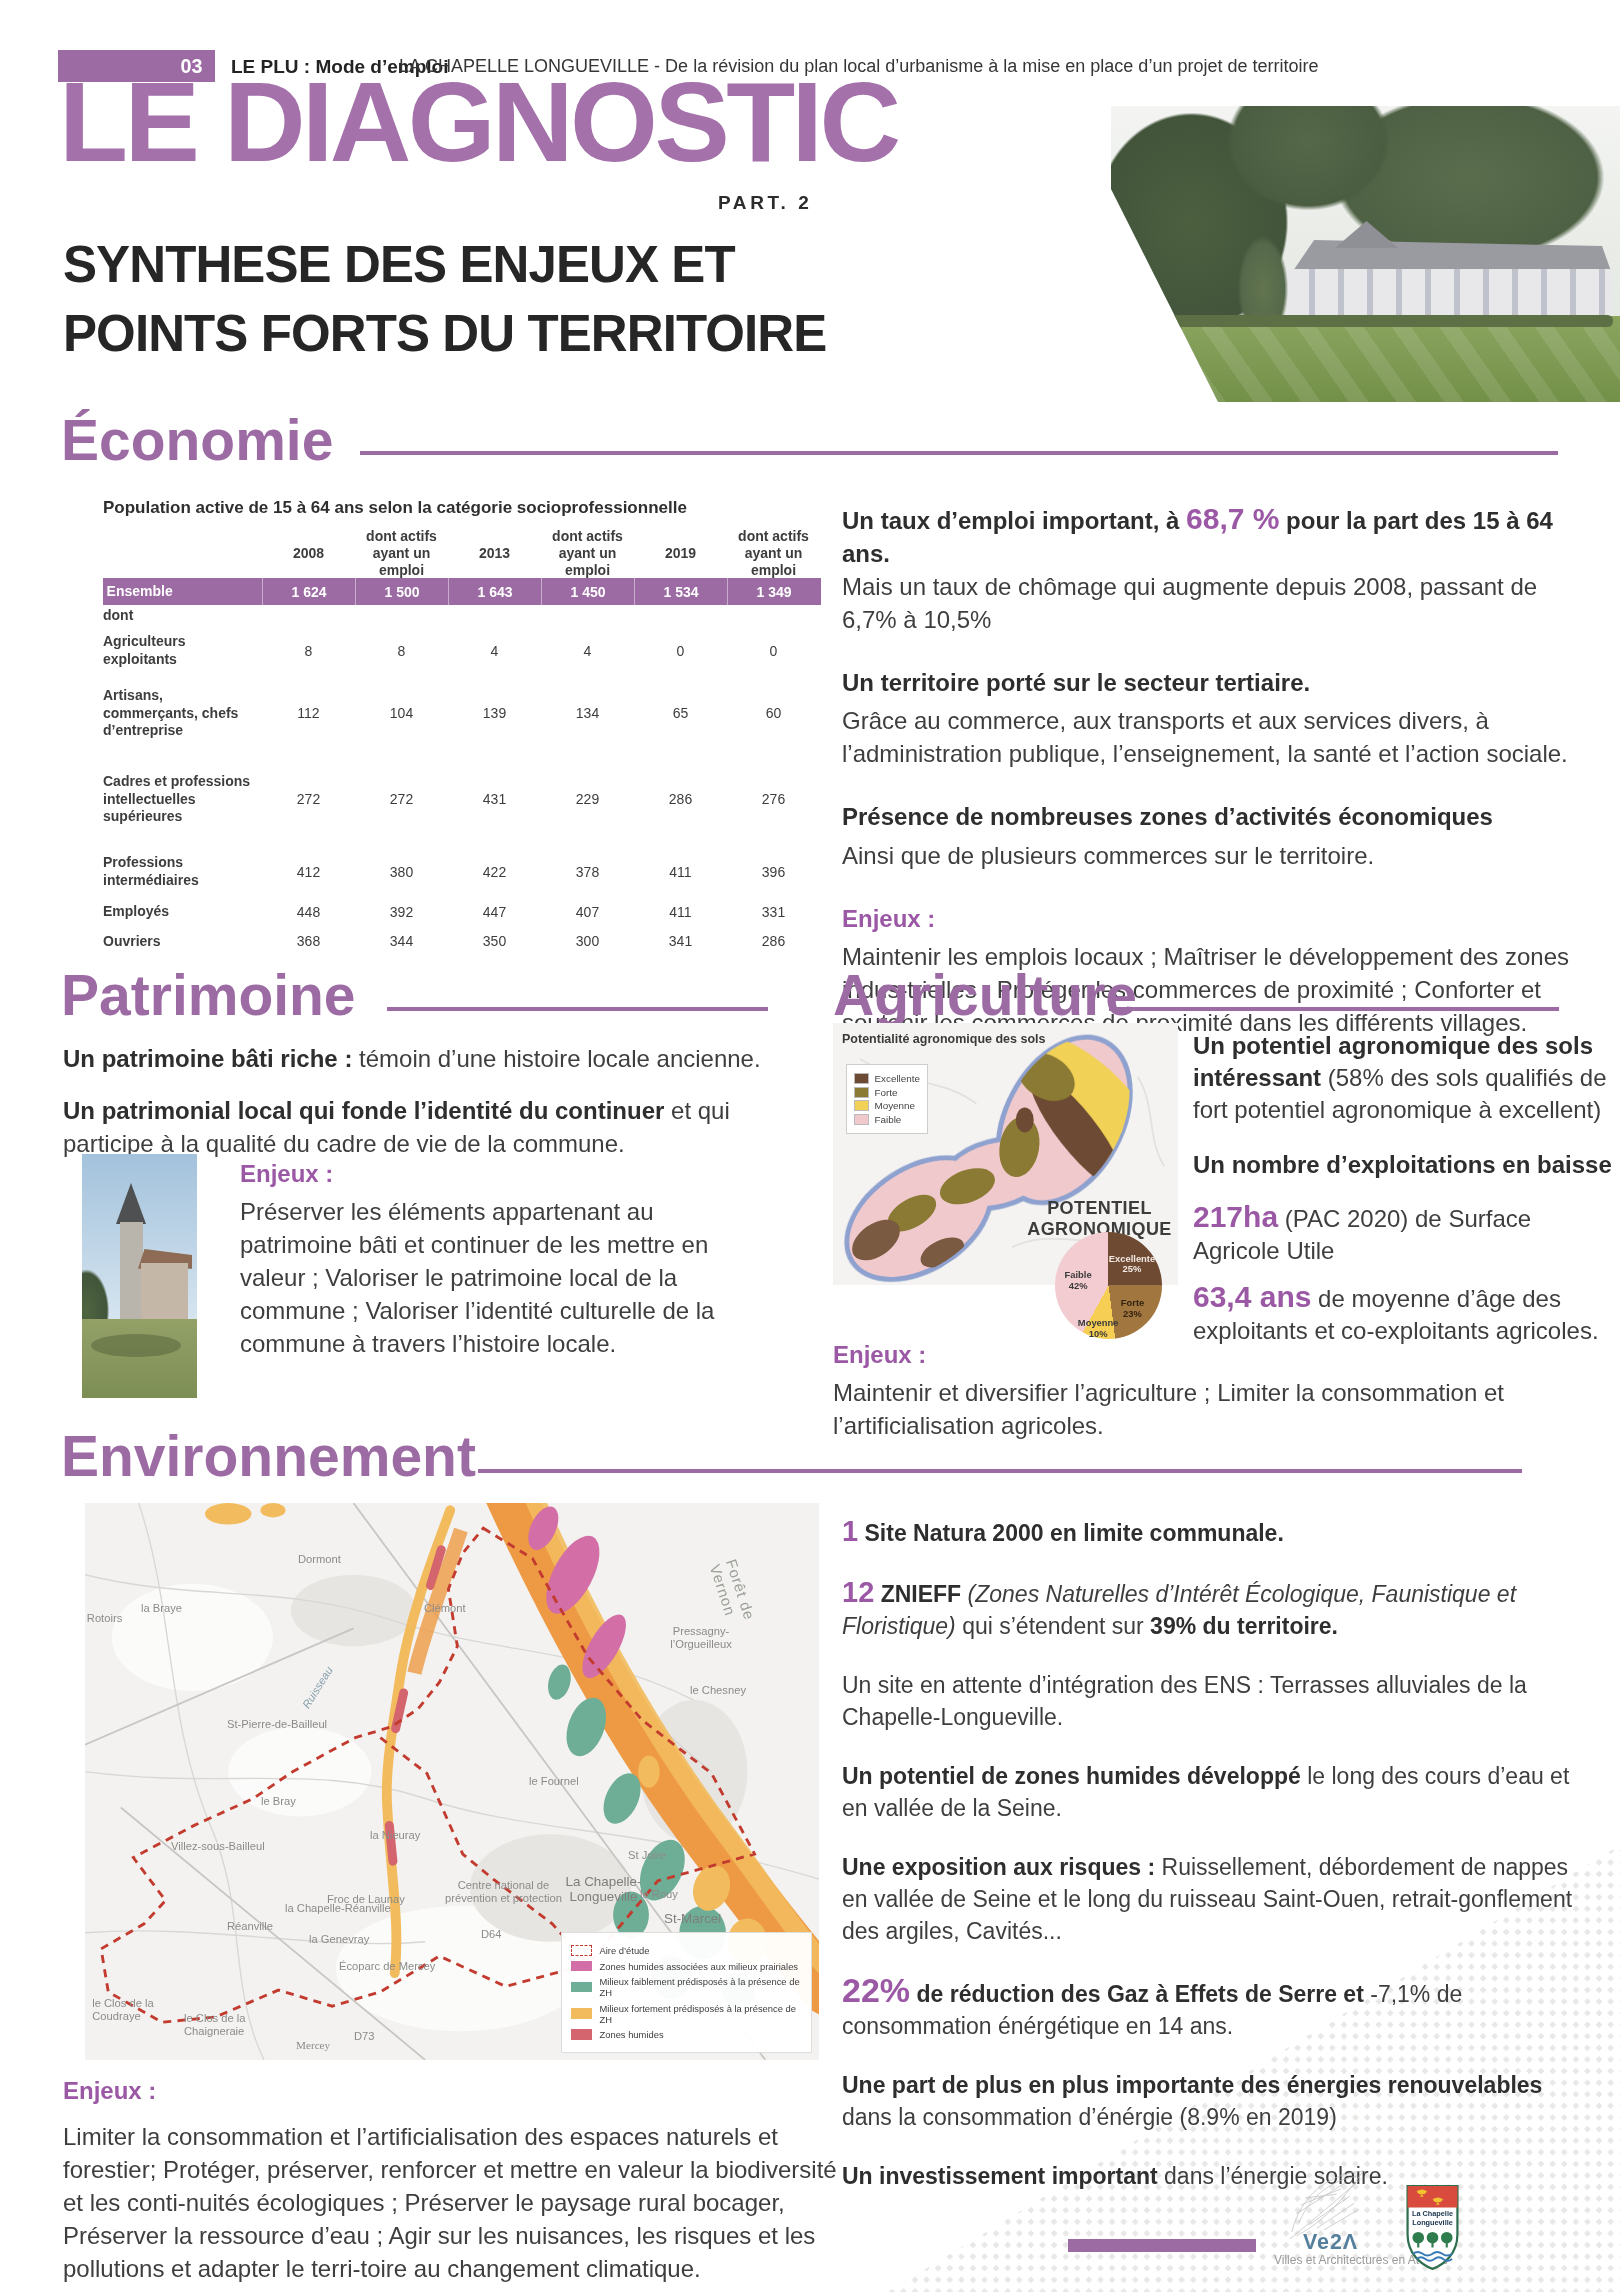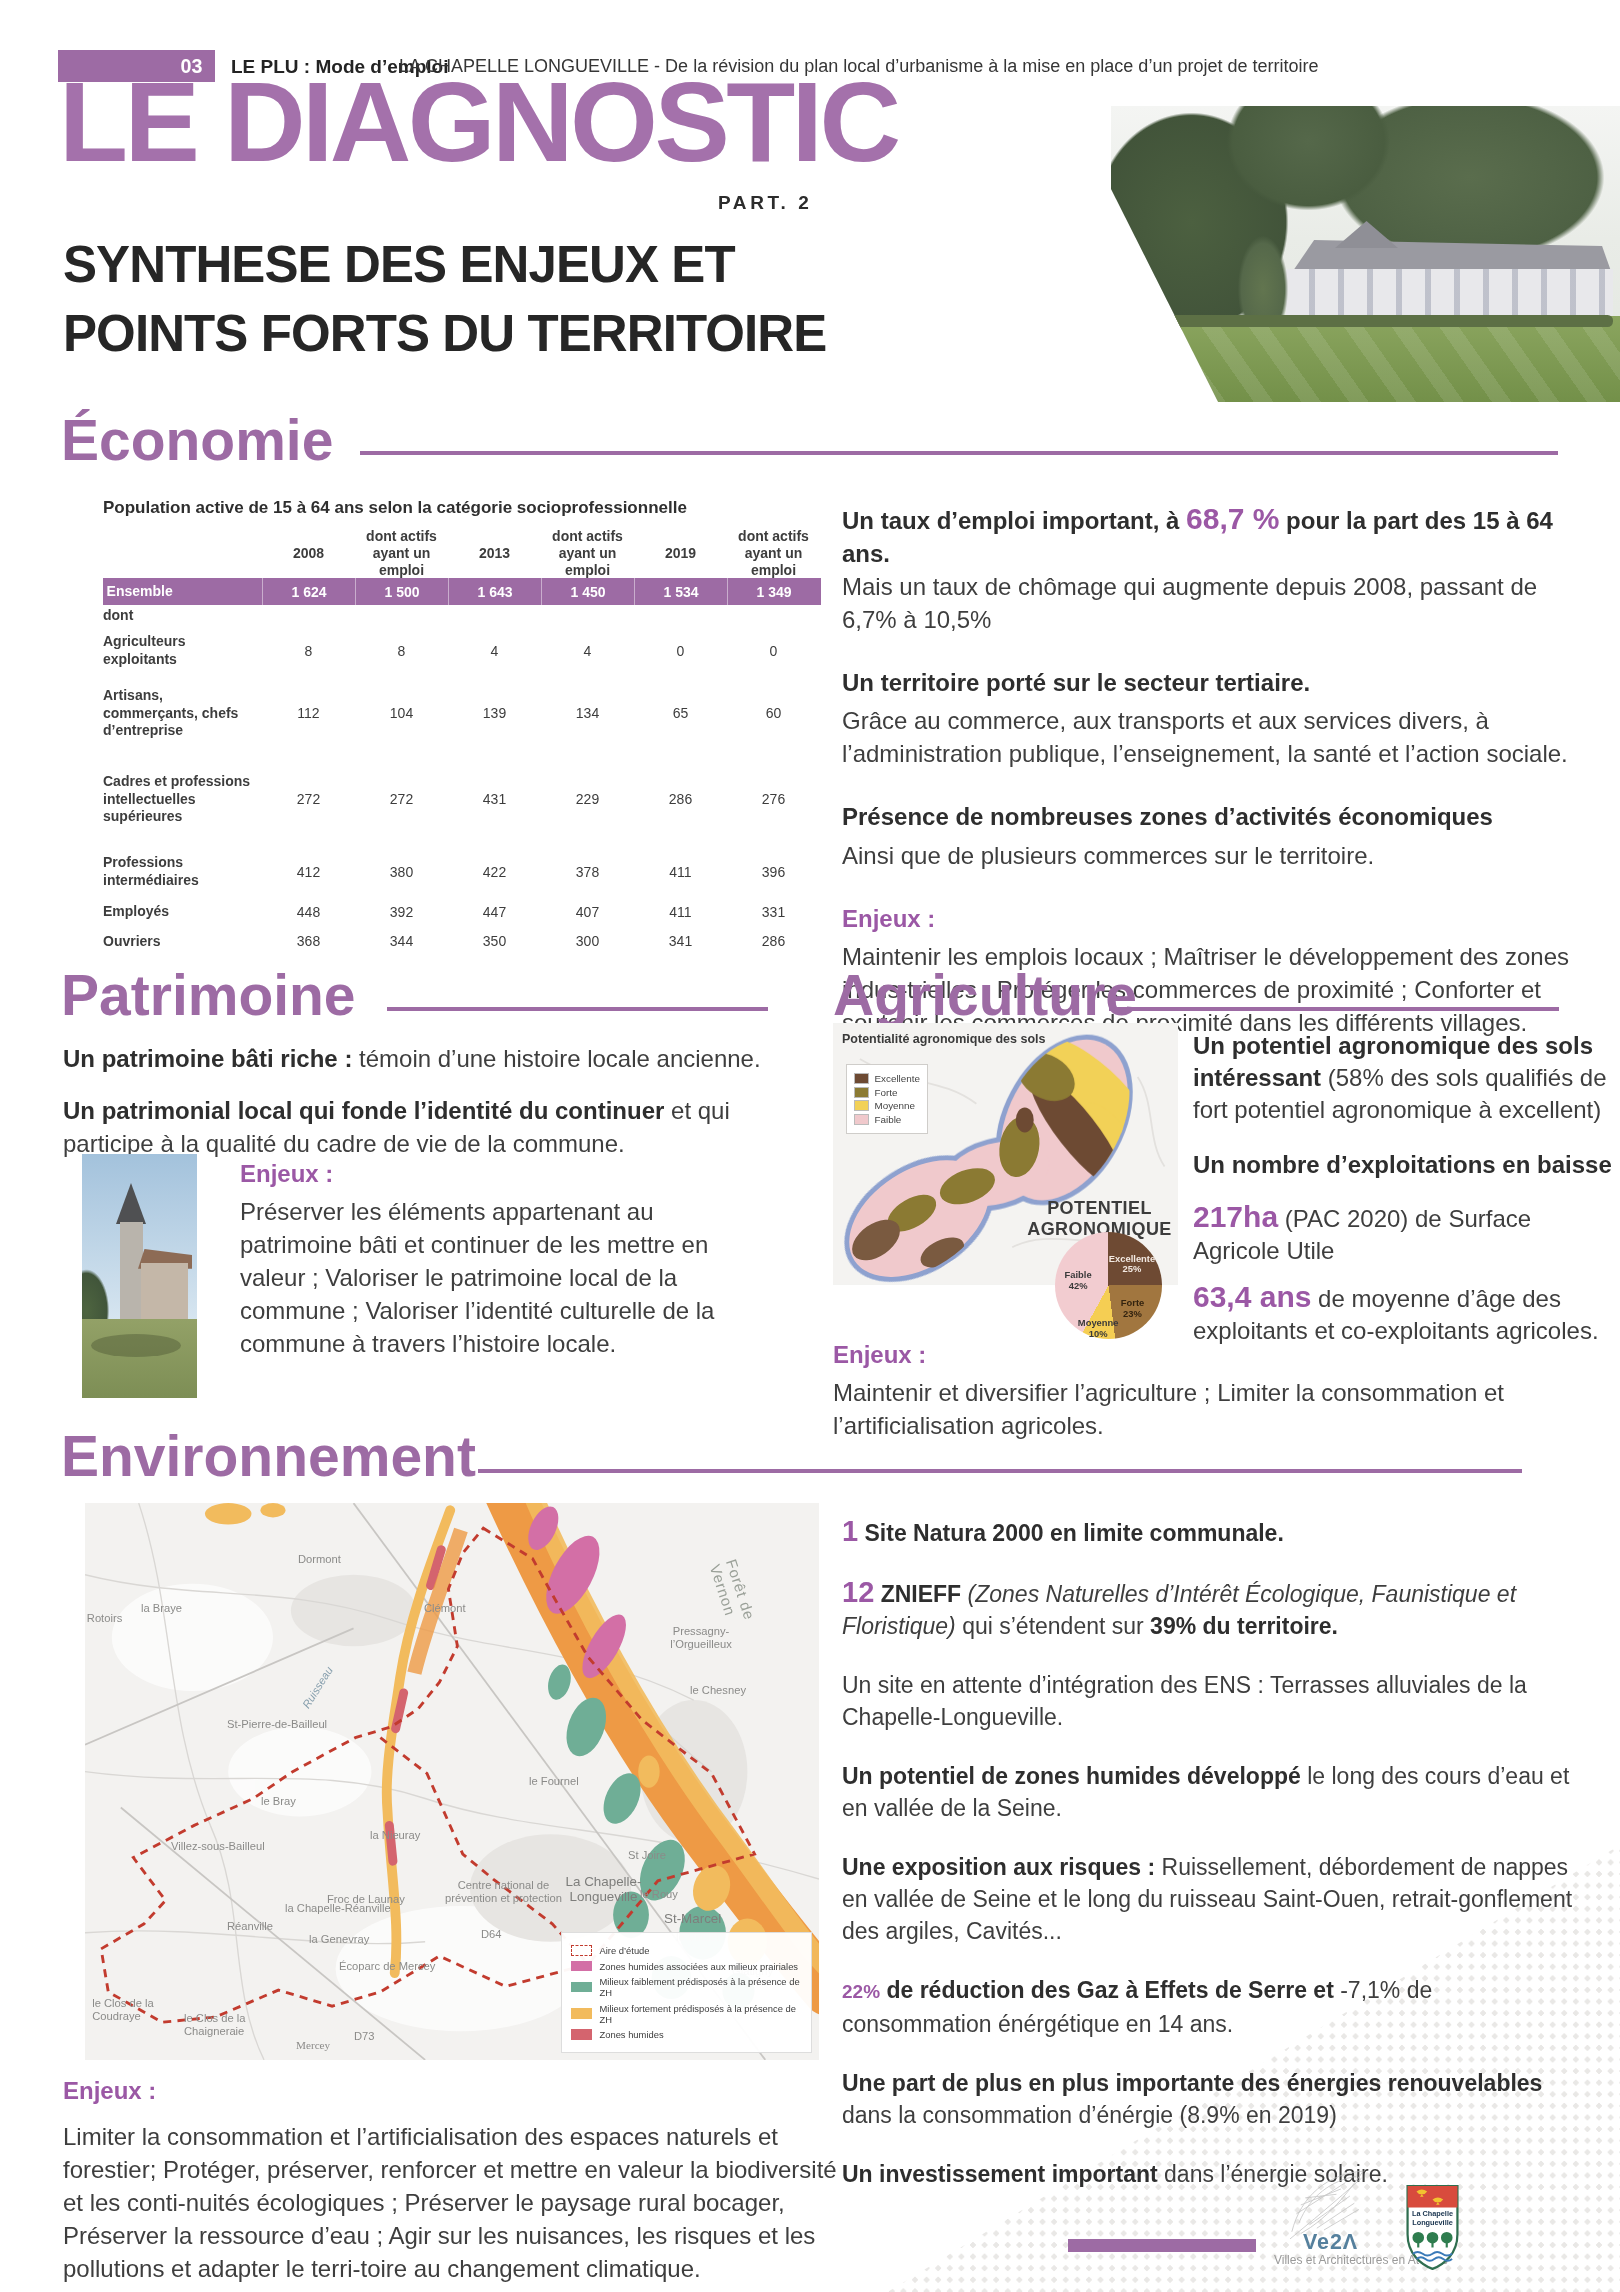--- a/index.html
+++ b/index.html
@@ -465,21 +465,21 @@
         </div>
     </div>
   </div>
 
   <div class="col" style="left:842px;top:1515px;width:743px;font-size:23px;line-height:32px;">
     <span class="mb" style="margin-bottom:27px;"><span class="big" style="font-size:29px;">1</span><span class="b"> Site Natura 2000 en limite communale.</span></span>
     <span class="mb" style="margin-bottom:27px;"><span class="big" style="font-size:29px;">12</span><span class="b"> ZNIEFF </span><span class="it">(Zones Naturelles d’Intérêt Écologique, Faunistique et Floristique)</span><span> qui s’étendent sur </span><span class="b">39% du territoire.</span></span>
     <span class="mb" style="margin-bottom:27px;">Un site en attente d’intégration des ENS : Terrasses alluviales de la Chapelle-Longueville.</span>
     <span class="mb" style="margin-bottom:27px;"><span class="b">Un potentiel de zones humides développé</span><span> le long des cours d’eau et en vallée de la Seine.</span></span>
     <span class="mb" style="margin-bottom:27px;"><span class="b">Une exposition aux risques :</span><span> Ruissellement, débordement de nappes en vallée de Seine et le long du ruisseau Saint-Ouen, retrait-gonflement des argiles, Cavités...</span></span>
-    <span class="mb" style="margin-bottom:27px;"><span class="big" style="font-size:19px;">22%</span><span class="b"> de réduction des Gaz à Effets de Serre et </span><span>-7,1% de consommation énérgétique en 14 ans.</span></span>
+    <span class="mb" style="margin-bottom:27px;"><span class="big" style="font-size:34px;">22%</span><span class="b"> de réduction des Gaz à Effets de Serre et </span><span>-7,1% de consommation énérgétique en 14 ans.</span></span>
     <span class="mb" style="margin-bottom:27px;"><span class="b">Une part de plus en plus importante des énergies renouvelables</span><span> dans la consommation d’énérgie (8.9% en 2019)</span></span>
     <span><span class="b">Un investissement important</span><span> dans l’énergie solaire.</span></span>
   </div>
 
   <div class="col" style="left:63px;top:2074px;width:788px;">
     <span class="pl" style="display:block;margin-bottom:12.5px;">Enjeux :</span>
     <span>Limiter la consommation et l’artificialisation des espaces naturels et forestier; Protéger, préserver, renforcer et mettre en valeur la biodiversité et les conti-nuités écologiques ; Préserver le paysage rural bocager, Préserver la ressource d’eau ; Agir sur les nuisances, les risques et les pollutions et adapter le terri-toire au changement climatique.</span>
   </div>
 
   <div class="foot-bar"></div>

